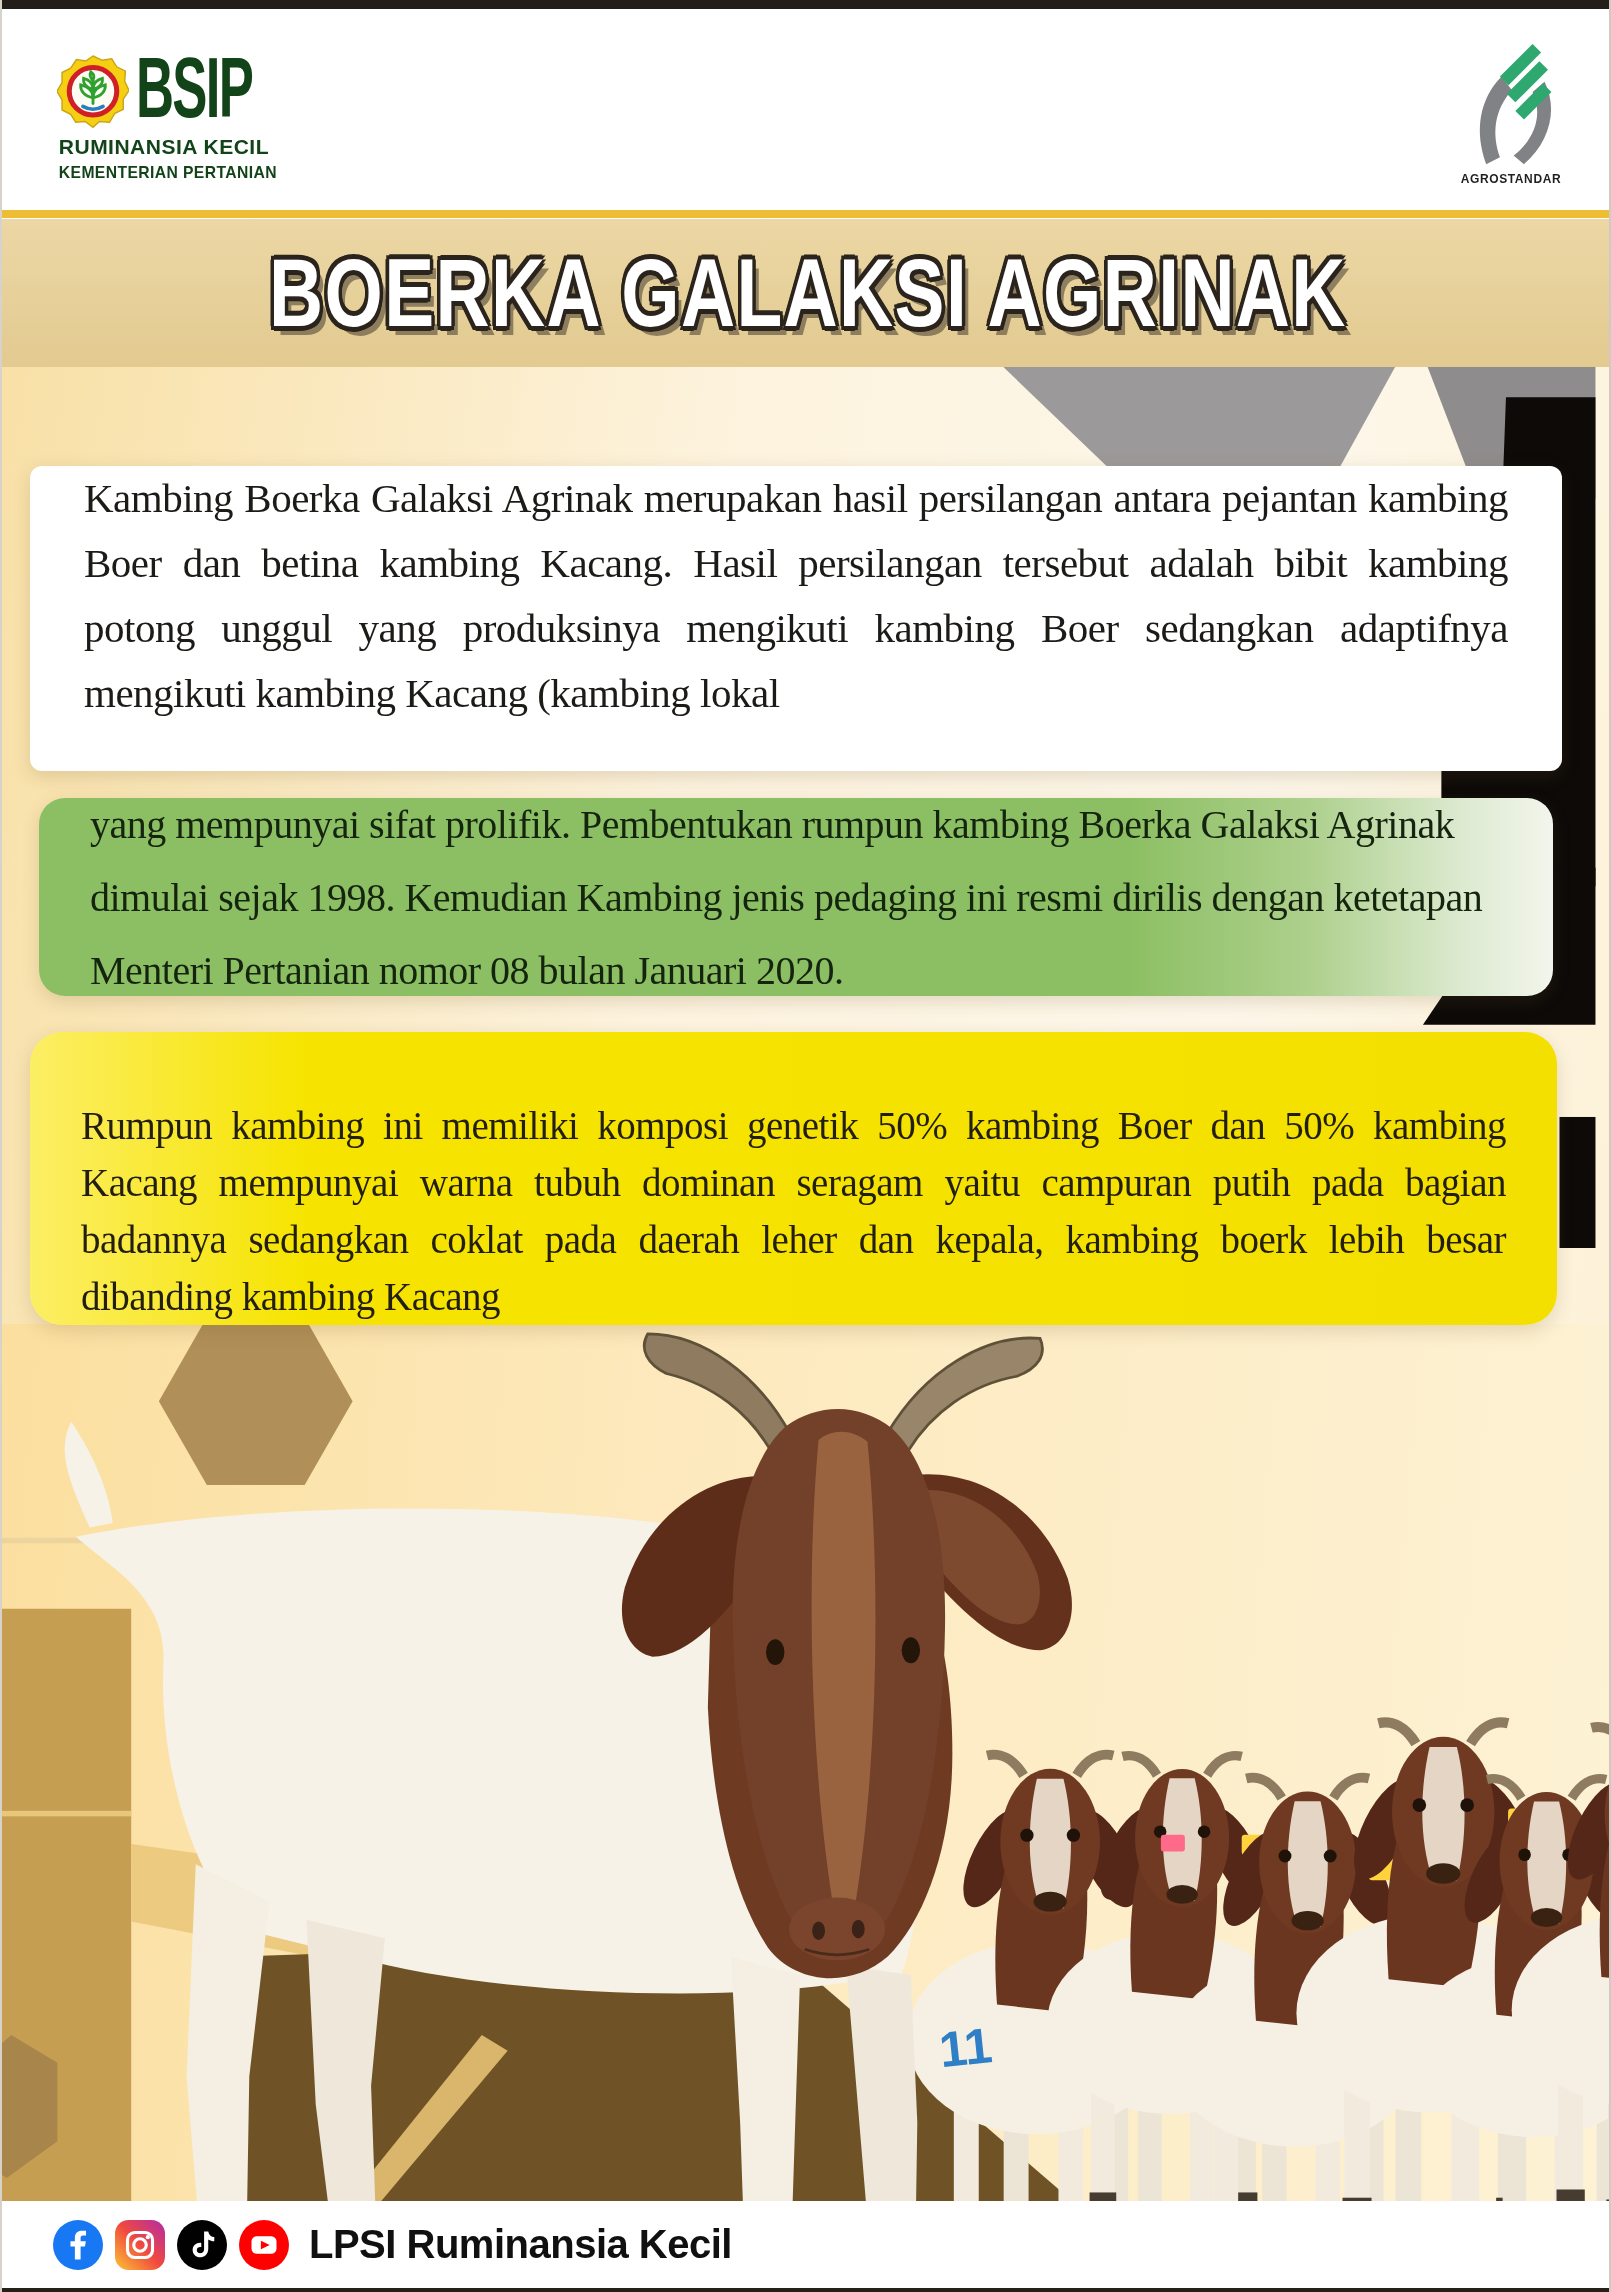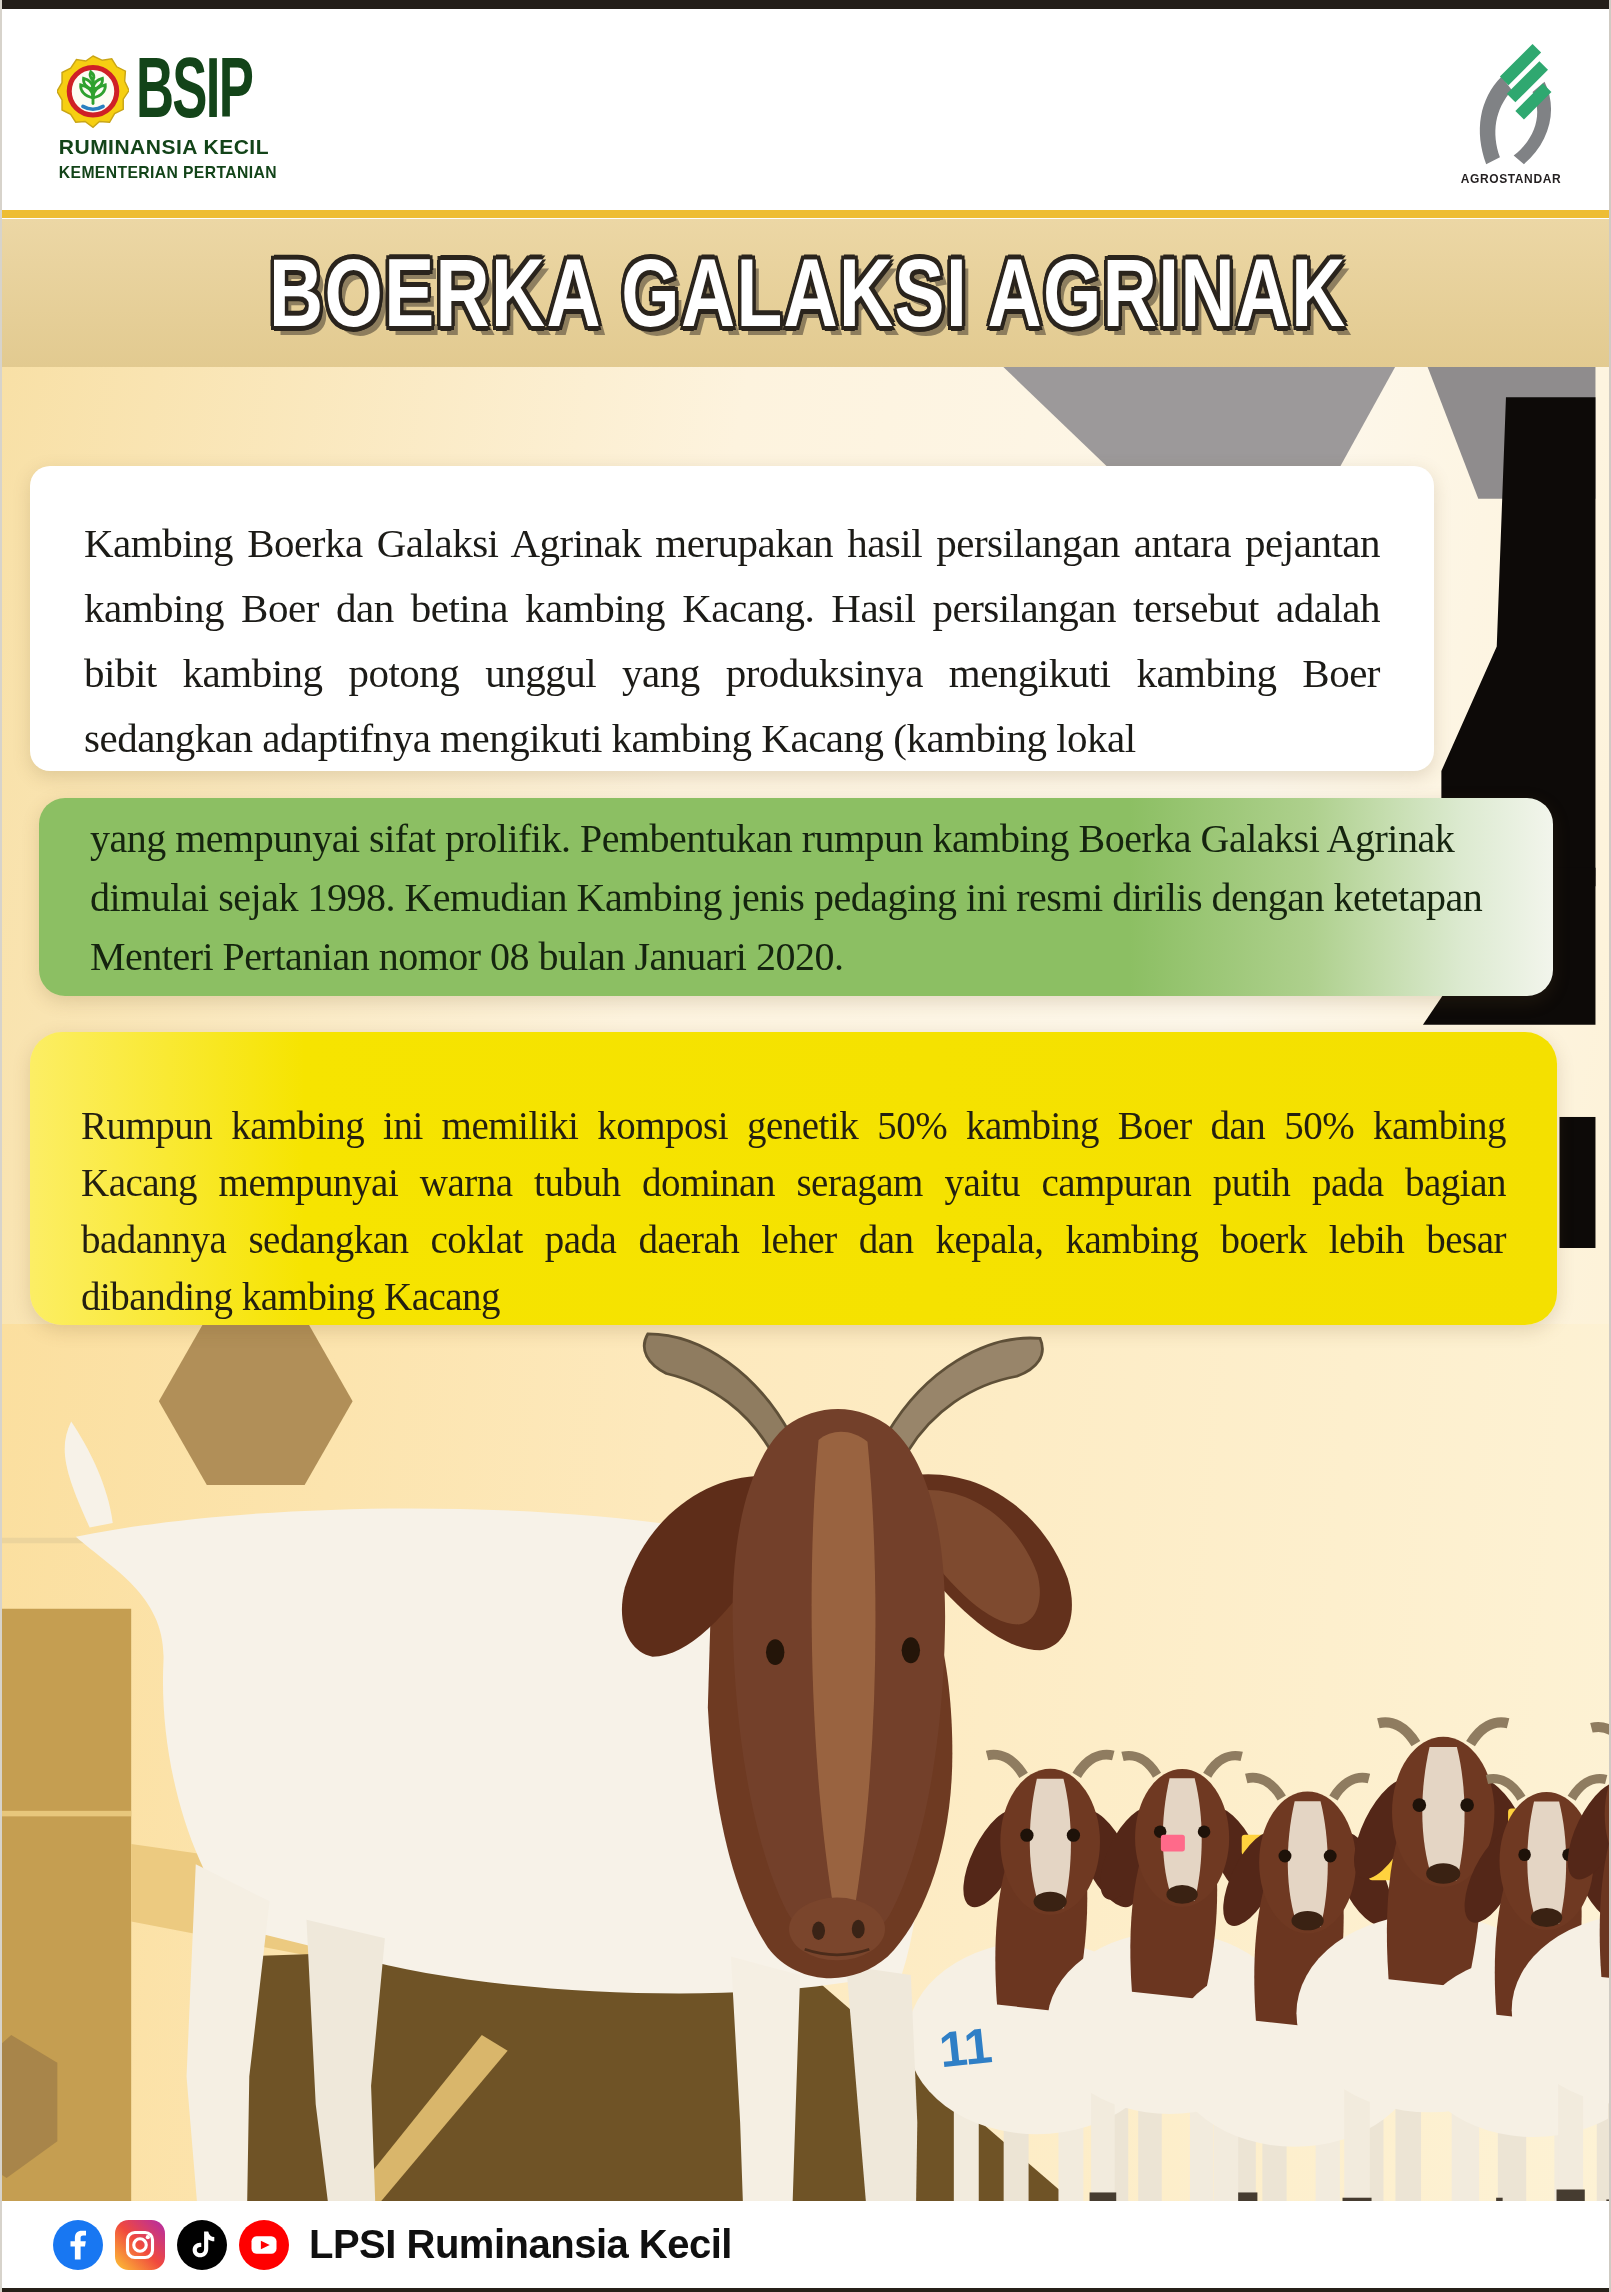--- a/index.html
+++ b/index.html
@@ -35,34 +35,34 @@
       -3.7px -3.7px 0 #2a241d, 3.7px -3.7px 0 #2a241d, -3.7px 3.7px 0 #2a241d, 3.7px 3.7px 0 #2a241d,
       -4.6px 0 0 #2a241d, 4.6px 0 0 #2a241d, 0 -4.6px 0 #2a241d, 0 4.6px 0 #2a241d,
       8.3px 9.2px 0 rgba(70,60,48,0.55);
   }
   
   .bg-upper{left:0;top:366px;width:1611px;height:958px;background:linear-gradient(100deg,#f8e0a6 0%,#fdf3de 42%,#fdf7ea 75%,#fdf2d8 100%);z-index:0;}
   .bg-lower{left:0;top:1324px;width:1611px;height:964px;background:linear-gradient(95deg,#fbdf9f 0%,#fde9bd 40%,#fdf2d5 100%);z-index:0;}
   
   .card{z-index:2;box-shadow:0 5.5px 18.5px rgba(110,85,40,0.18);}
   .card-intro{
-    left:28px;top:466px;width:1404px;height:305px;background:#ffffff;border-radius:20px;
-    display:flex;align-items:flex-end;
+    left:28px;top:466px;width:1532px;height:305px;background:#ffffff;border-radius:12px;
+    display:flex;align-items:flex-start;
   }
   .card-intro .txt{
     padding:0 54px;font-family:"Liberation Serif",serif;font-size:41px;line-height:65px;
     color:#1c1b17;text-align:justify;letter-spacing:-0.5px;
   }
   .card-green{
     left:37px;top:798px;width:1514px;height:198px;border-radius:26px;
     background:linear-gradient(90deg,#8cbf63 0%,#8cbf63 72%,#aed08d 84%,#dcead0 94%,#f2f5ec 100%);
     display:flex;align-items:center;
   }
   .card-green .txt{
-    padding:0 51px;font-family:"Liberation Serif",serif;font-size:40px;line-height:59px;
+    padding:0 51px;font-family:"Liberation Serif",serif;font-size:40px;line-height:73px;
     color:#15240f;text-align:left;letter-spacing:-0.5px;
   }
   .card-yellow{
     left:28px;top:1032px;width:1527px;height:293px;border-radius:32px;
     background:linear-gradient(90deg,#fcee65 0%,#f6e400 18%,#f4e000 100%);
     display:flex;align-items:flex-end;
   }
   .card-yellow .txt{
     padding:26px 51px 0 51px;font-family:"Liberation Serif",serif;font-size:39px;line-height:57px;
     color:#231f10;text-align:justify;letter-spacing:-0.5px;

